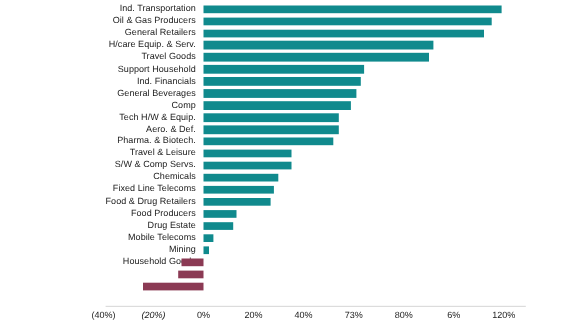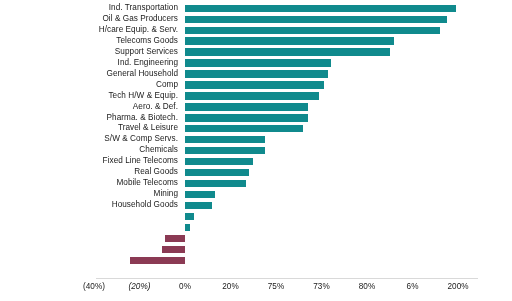--- a/index.html
+++ b/index.html
@@ -94,34 +94,37 @@
   }
 </style>
 </head>
 <body>
 
 <div id="chart-root">
 
   <div id="category-axis">
       <div class="cat-label">Ind. Transportation</div>
       <div class="cat-label">Oil &amp; Gas Producers</div>
+      <div class="cat-label">General Retailers</div>
       <div class="cat-label">H/care Equip. &amp; Serv.</div>
-      <div class="cat-label">Telecoms Goods</div>
-      <div class="cat-label">Support Services</div>
-      <div class="cat-label">Ind. Engineering</div>
-      <div class="cat-label">General Household</div>
+      <div class="cat-label">Travel Goods</div>
+      <div class="cat-label">Support Household</div>
+      <div class="cat-label">Ind. Financials</div>
+      <div class="cat-label">General Beverages</div>
       <div class="cat-label">Comp</div>
       <div class="cat-label">Tech H/W &amp; Equip.</div>
       <div class="cat-label">Aero. &amp; Def.</div>
       <div class="cat-label">Pharma. &amp; Biotech.</div>
       <div class="cat-label">Travel &amp; Leisure</div>
       <div class="cat-label">S/W &amp; Comp Servs.</div>
       <div class="cat-label">Chemicals</div>
       <div class="cat-label">Fixed Line Telecoms</div>
-      <div class="cat-label">Real Goods</div>
+      <div class="cat-label">Food &amp; Drug Retailers</div>
+      <div class="cat-label">Food Producers</div>
+      <div class="cat-label">Drug Estate</div>
       <div class="cat-label">Mobile Telecoms</div>
       <div class="cat-label">Mining</div>
       <div class="cat-label">Household Goods</div>
     </div>
 
   <div id="plot-area">
       <div class="bar-row">
         <div class="bar pos" style="left: 185px; width: 270.725px;"></div>
       </div>
       <div class="bar-row">
@@ -195,20 +198,20 @@
       </div>
     </div>
 
   <div id="axis-line"></div>
 
   <div id="value-axis">
       <div class="tick-label" style="left: 94px;">(40%)</div>
       <div class="tick-label" style="left: 139.5px; font-style: italic;">(20%)</div>
       <div class="tick-label" style="left: 185px;">0%</div>
       <div class="tick-label" style="left: 230.5px;">20%</div>
-      <div class="tick-label" style="left: 276px;">75%</div>
+      <div class="tick-label" style="left: 276px;">40%</div>
       <div class="tick-label" style="left: 321.5px;">73%</div>
       <div class="tick-label" style="left: 367px;">80%</div>
       <div class="tick-label" style="left: 412.5px;">6%</div>
-      <div class="tick-label" style="left: 458px;">200%</div>
+      <div class="tick-label" style="left: 458px;">120%</div>
     </div>
 
 </div>
 
 </body></html>

